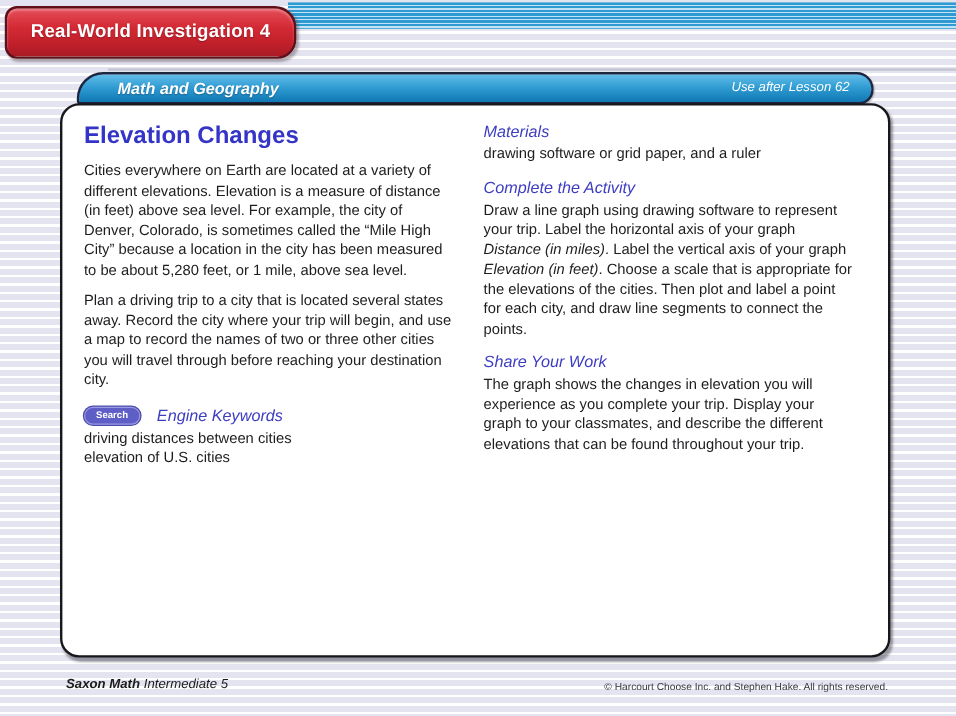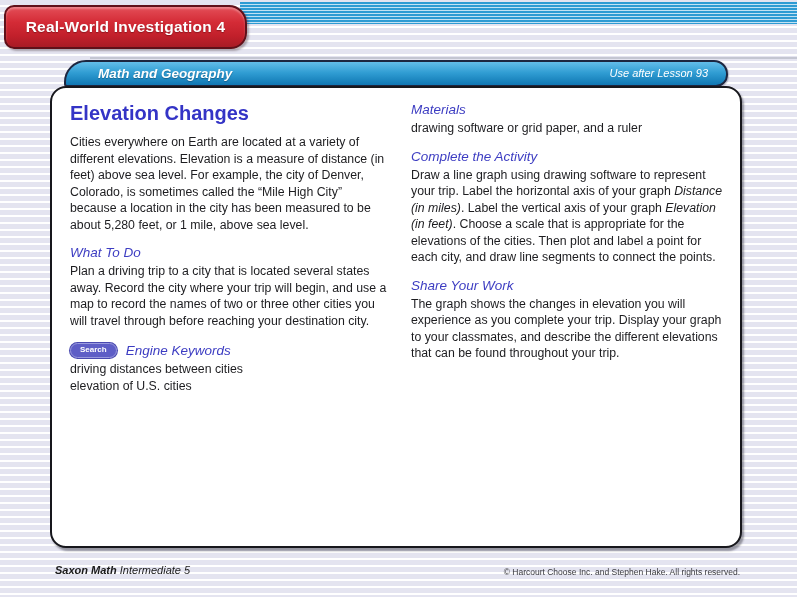--- a/index.html
+++ b/index.html
@@ -80,21 +80,21 @@
   
   .card {
     position: absolute;
     left: 50px; top: 86px;
     width: 692px; height: 462px;
     background: #ffffff;
     border: 2px solid #17171c;
     border-radius: 16px;
     box-shadow: 2px 3px 2px rgba(50,50,62,0.45);
     display: flex;
-    padding: 12px 12px 0 18px;
+    padding: 12px 28px 0 18px;
     gap: 24px;
   }
   .col { width: 328px; }
 
   .page-title {
     color: #3434c6;
     font-size: 20px;
     font-weight: bold;
     margin: 2px 0 9px 0;
   }
@@ -109,21 +109,21 @@
     color: #1d1d20;
     font-size: 12.3px;
     line-height: 16.5px;
     margin-bottom: 9px;
   }
   .body-text .it { font-style: italic; }
 
   .search-row {
     display: flex;
     align-items: center;
-    gap: 9px;
+    gap: 14px;
     margin: 14px 0 3px 0;
   }
   .search-badge {
     background: #5e5ec6;
     border: 1px solid #9a9ade;
     box-shadow: 0 0 0 1px #4a4ab0;
     color: #ffffff;
     font-size: 8px;
     font-weight: bold;
     padding: 2px 9px 3px 9px;
@@ -160,30 +160,29 @@
 
   <div class="top-stripes"></div>
   <div class="gray-rule"></div>
 
   <div class="red-tab">
     <span class="label">Real-World Investigation 4</span>
   </div>
 
   <div class="blue-bar">
     <span class="bar-title">Math and Geography</span>
-    <span class="bar-note">Use after Lesson 93</span>
+    <span class="bar-note">Use after Lesson 62</span>
   </div>
 
   <div class="card">
 
     <div class="col">
       <div class="page-title">Elevation Changes</div>
       <p class="body-text">Cities everywhere on Earth are located at a variety of different elevations. Elevation is a measure of distance (in feet) above sea level. For example, the city of Denver, Colorado, is sometimes called the “Mile High City” because a location in the city has been measured to be about 5,280 feet, or 1 mile, above sea level.</p>
 
-      <div class="section-heading">What To Do</div>
       <p class="body-text">Plan a driving trip to a city that is located several states away. Record the city where your trip will begin, and use a map to record the names of two or three other cities you will travel through before reaching your destination city.</p>
 
       <div class="search-row">
         <span class="search-badge">Search</span>
         <span class="section-heading">Engine Keywords</span>
       </div>
       <div class="keyword-line">driving distances between cities</div>
       <div class="keyword-line">elevation of U.S. cities</div>
     </div>
 

